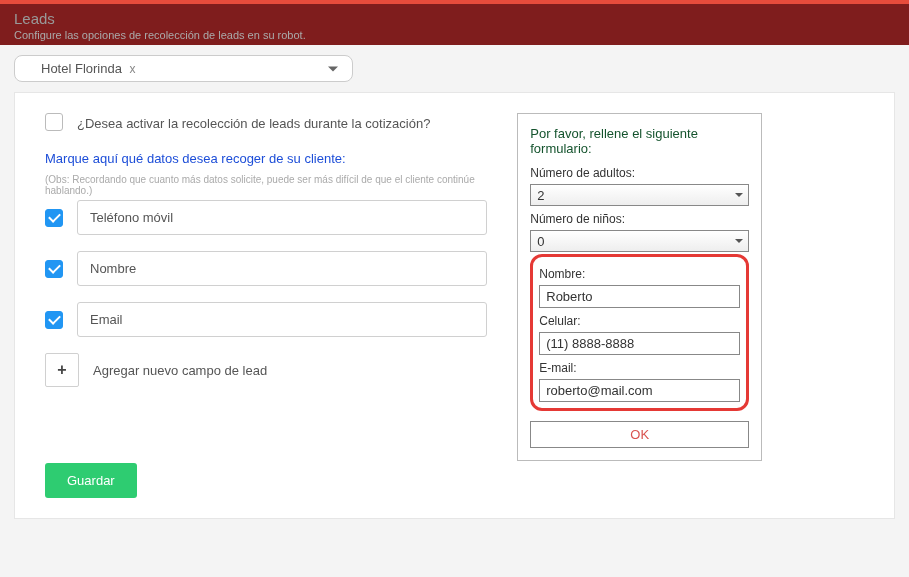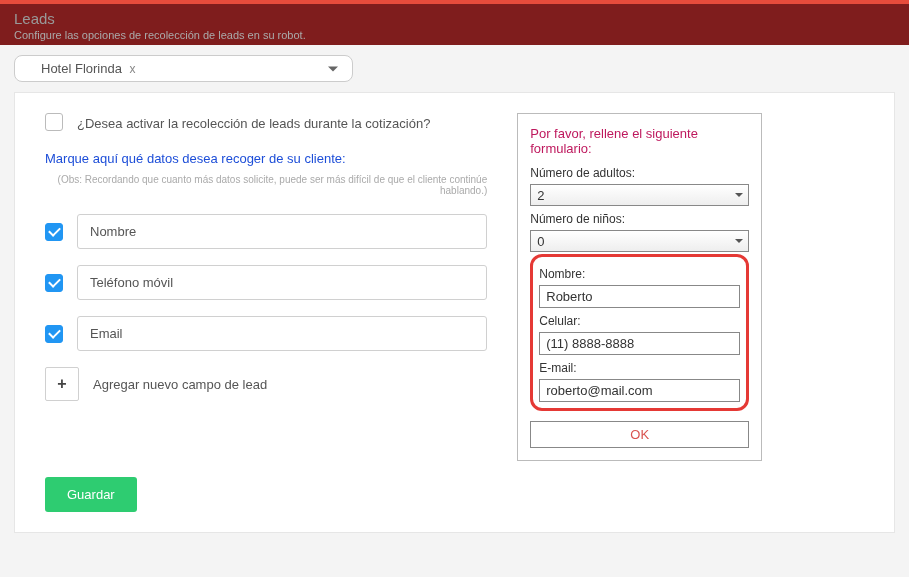--- a/index.html
+++ b/index.html
@@ -104,22 +104,21 @@
       color: #555;
       font-size: 13px;
     }
     .section-label {
       color: #1d4ed8;
       margin-bottom: 8px;
     }
     .obs {
       color: #aaa;
       font-size: 10px;
-      margin-bottom: 18px;
-      text-align: right;
+      margin-bottom: 4px;
     }
     .field-row {
       display: flex;
       align-items: center;
       margin-bottom: 16px;
     }
     .field-input {
       flex: 1;
       border: 1px solid #d0d0d0;
       border-radius: 3px;
@@ -164,21 +163,21 @@
       font-size: 13px;
       margin-bottom: 16px;
     }
     .preview-box {
       border: 1px solid #bbb;
       padding: 12px;
       background: #fff;
       width: 245px;
     }
     .preview-heading {
-      color: #be185d;
+      color: #14532d;
       font-size: 13px;
       margin-bottom: 10px;
     }
     .preview-label {
       font-size: 12px;
       color: #333;
       margin-bottom: 4px;
       margin-top: 6px;
     }
     .preview-select, .preview-input {
@@ -250,26 +249,26 @@
     <div class="checkbox-row">
       <span class="cb"></span>
       <span class="question">¿Desea activar la recolección de leads durante la cotización?</span>
     </div>
 
     <div class="section-label">Marque aquí qué datos desea recoger de su cliente:</div>
     <div class="obs">(Obs: Recordando que cuanto más datos solicite, puede ser más difícil de que el cliente continúe hablando.)</div>
 
     <div class="field-row">
       <span class="cb checked"></span>
-      <div class="field-input">Nombre</div>
+      <div class="field-input">Teléfono móvil</div>
     </div>
 
     <div class="field-row">
       <span class="cb checked"></span>
-      <div class="field-input">Teléfono móvil</div>
+      <div class="field-input">Nombre</div>
     </div>
 
     <div class="field-row">
       <span class="cb checked"></span>
       <div class="field-input">Email</div>
     </div>
 
     <div class="field-row">
       <span class="add-btn">
         <span>+</span>

